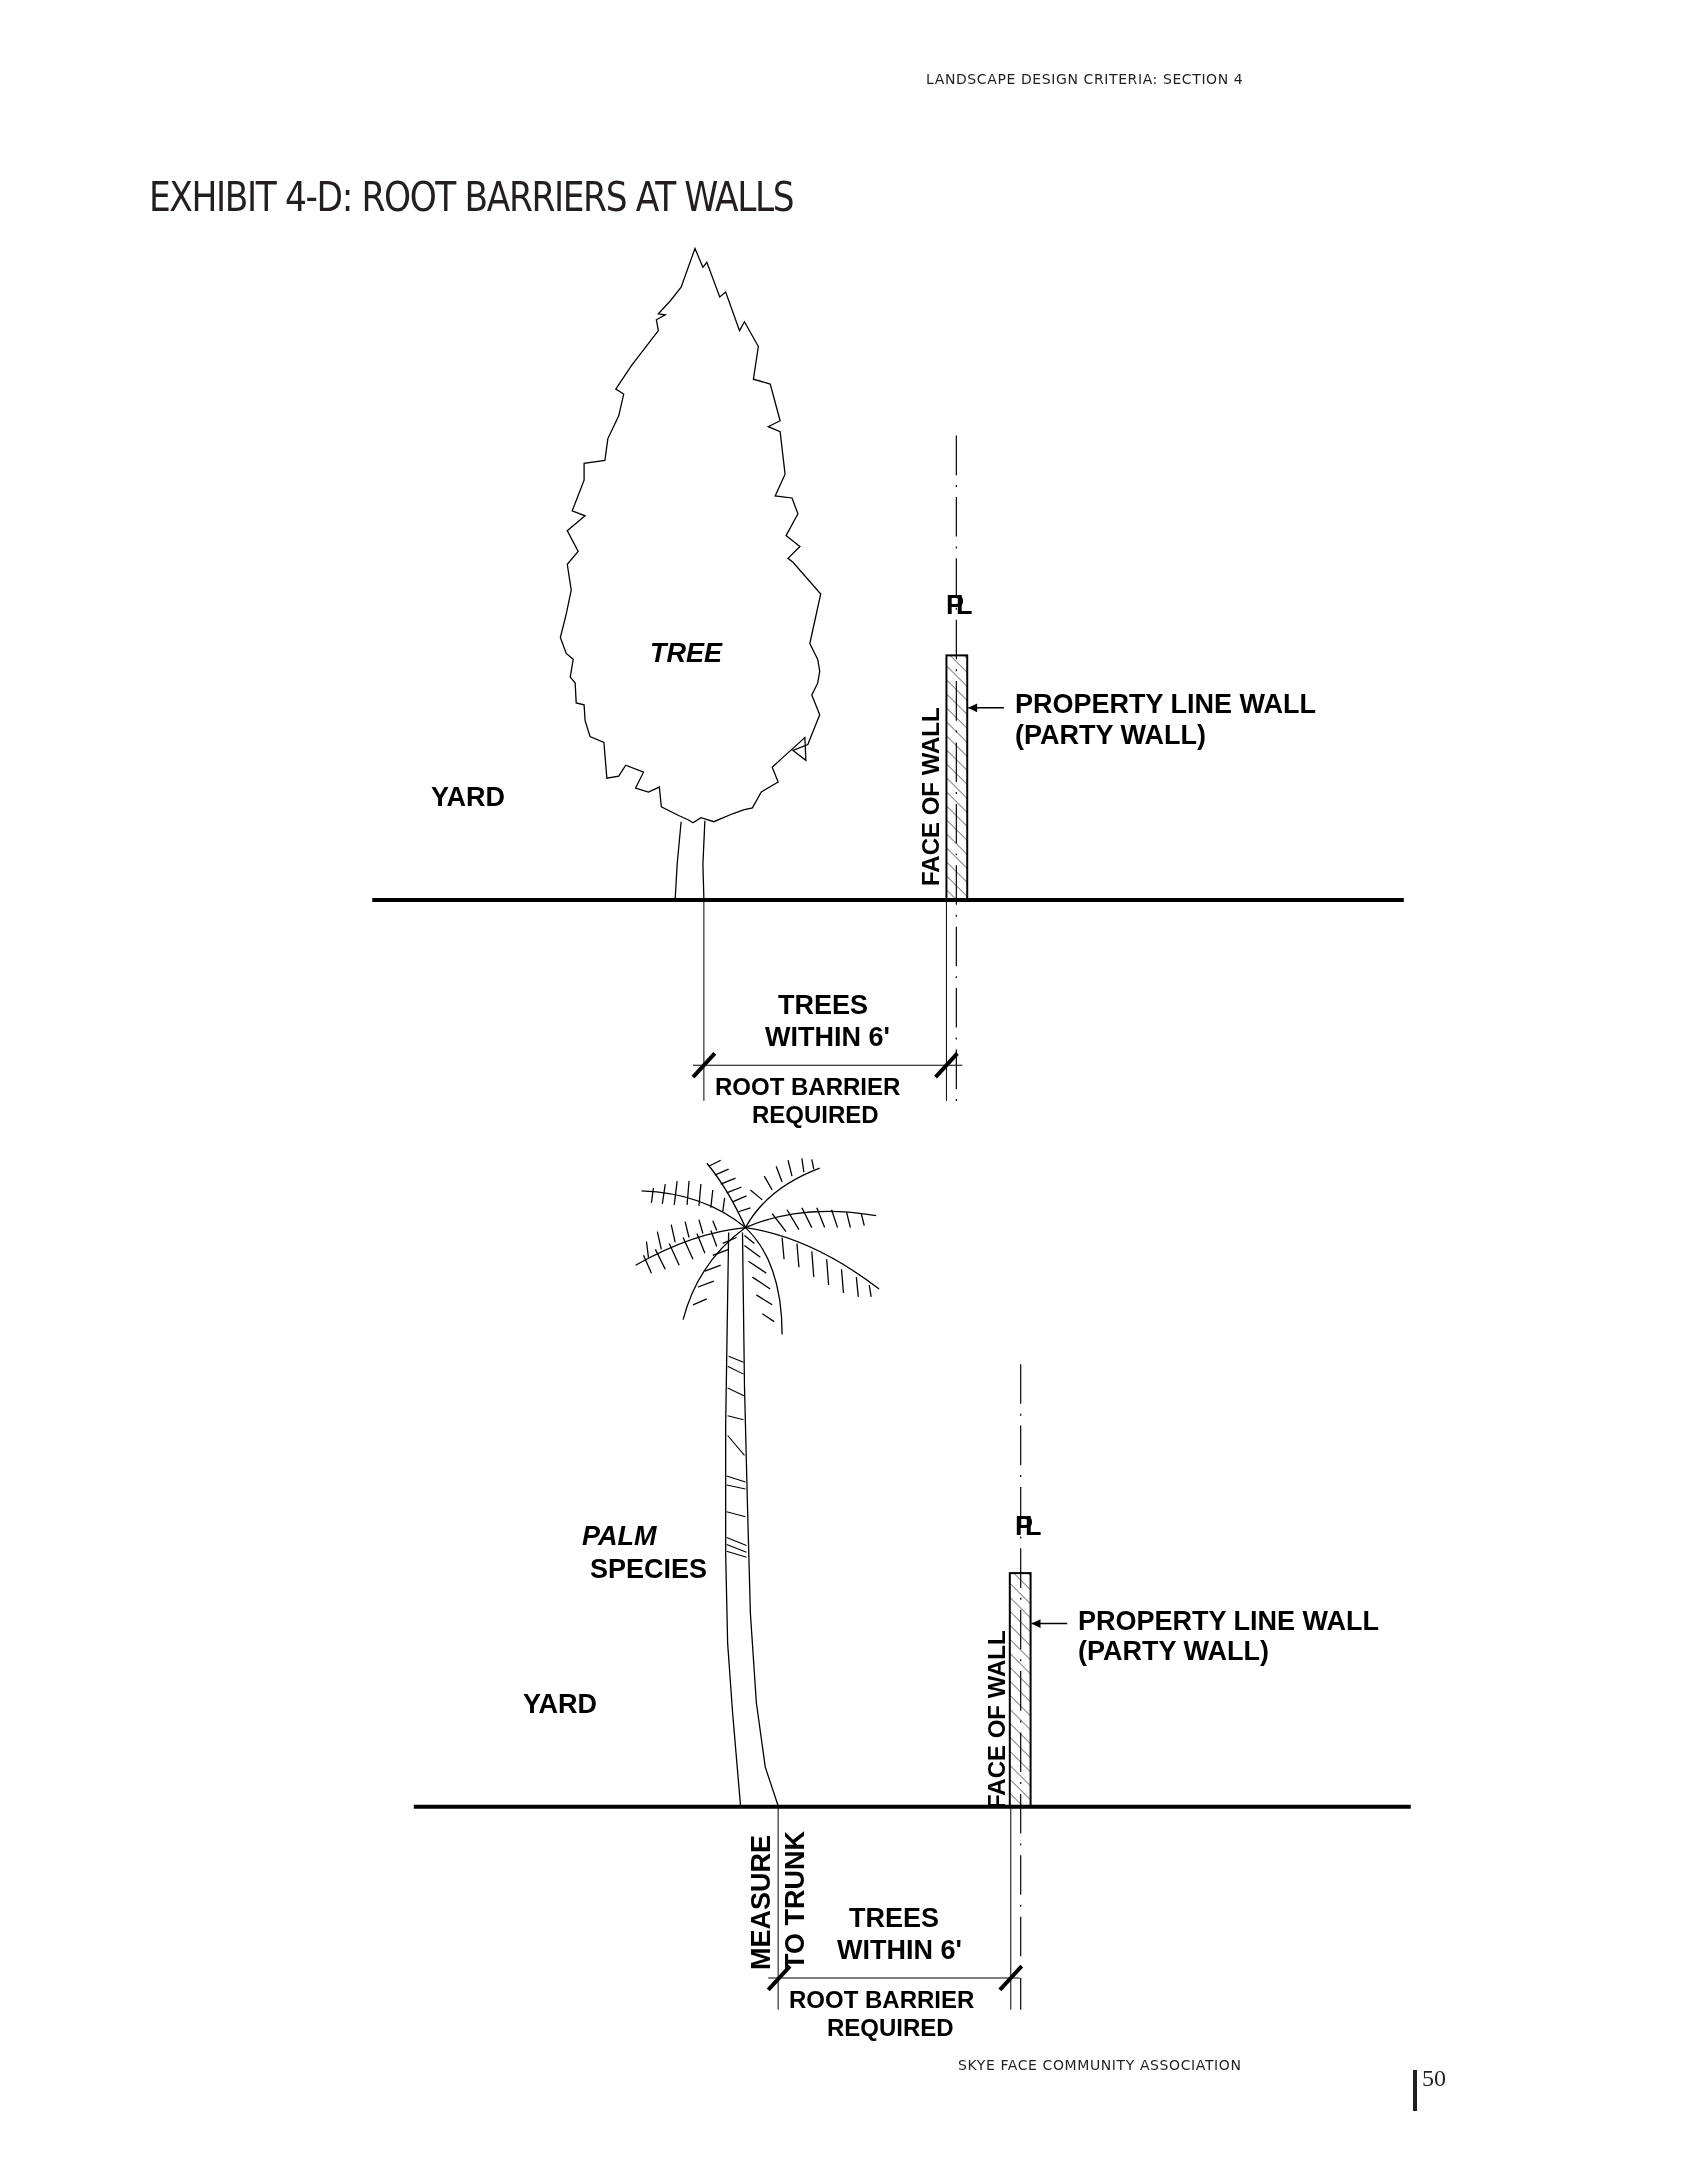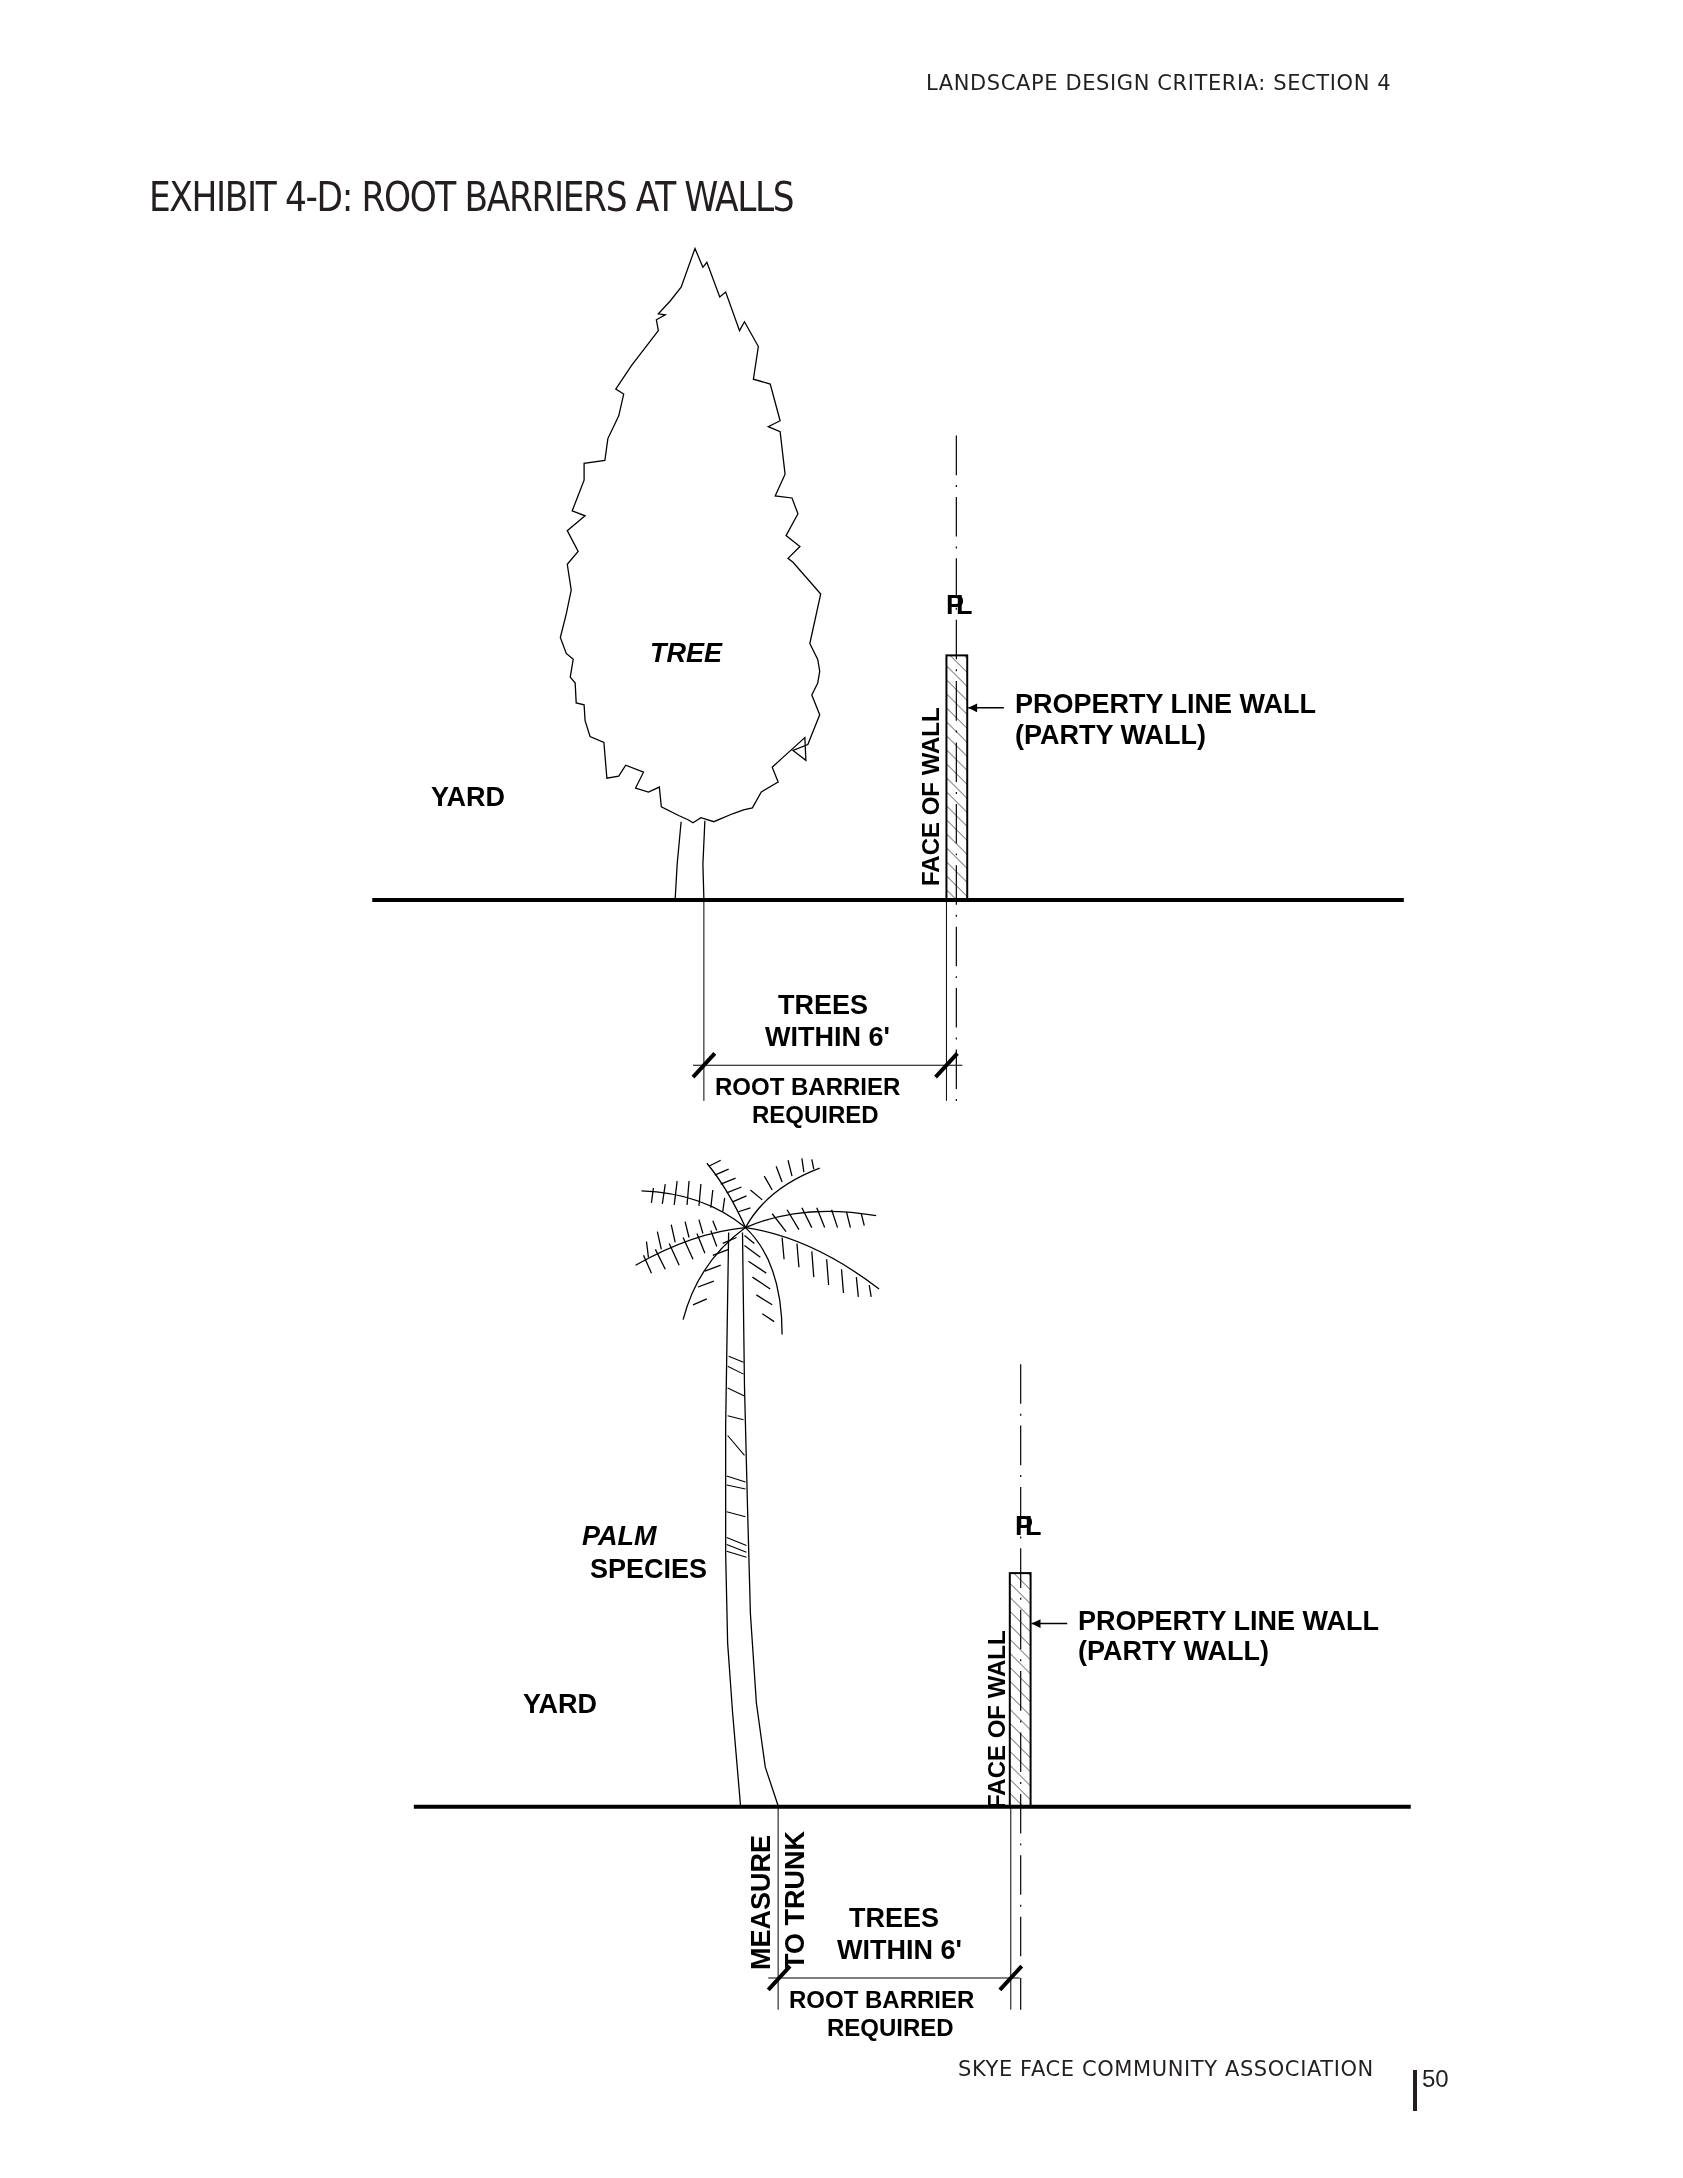--- a/index.html
+++ b/index.html
@@ -1,25 +1,25 @@
 <!DOCTYPE html>
 <html><head>
 <meta charset="utf-8">
 <style>
   html, body { margin: 0; padding: 0; background: #ffffff; }
   body { width: 1683px; height: 2178px; position: relative; overflow: hidden; color: #231f20; }
   .abs { position: absolute; white-space: nowrap; }
-  .hdr { font-family: "DejaVu Sans", sans-serif; font-size: 21px; letter-spacing: 0.6px; color: #231f20; }
+  .hdr { font-family: "DejaVu Sans", sans-serif; font-size: 14px; letter-spacing: 0.6px; color: #231f20; }
   .title { font-family: "DejaVu Sans", sans-serif; font-size: 40px; letter-spacing: -1.6px; transform: scaleX(0.86); transform-origin: left top; color: #231f20; }
   .cad { font-family: "Liberation Sans", sans-serif; font-weight: bold; color: #000; line-height: 1.15; }
   .cad27 { font-size: 27px; }
   .cad24 { font-size: 24px; }
   .u { text-underline-offset: 6px; text-decoration-thickness: 2px; }
   .vert { transform: rotate(-90deg); transform-origin: left top; }
-  .pagenum { font-family: Liberation Sans, sans-serif; font-size: 24px; color: #231f20; }
+  .pagenum { font-family: Liberation Serif, serif; font-size: 24px; color: #231f20; }
   svg.draw { position: absolute; left: 0; top: 0; }
 </style>
 </head>
 <body>
 
 <div class="abs hdr" style="left:926px; top:71px;">LANDSCAPE DESIGN CRITERIA: SECTION 4</div>
 
 <div class="abs title" style="left:149px; top:174px;">EXHIBIT 4-D: ROOT BARRIERS AT WALLS</div>
 
 <svg class="draw" width="1683" height="2178" viewBox="0 0 1700 2200">

